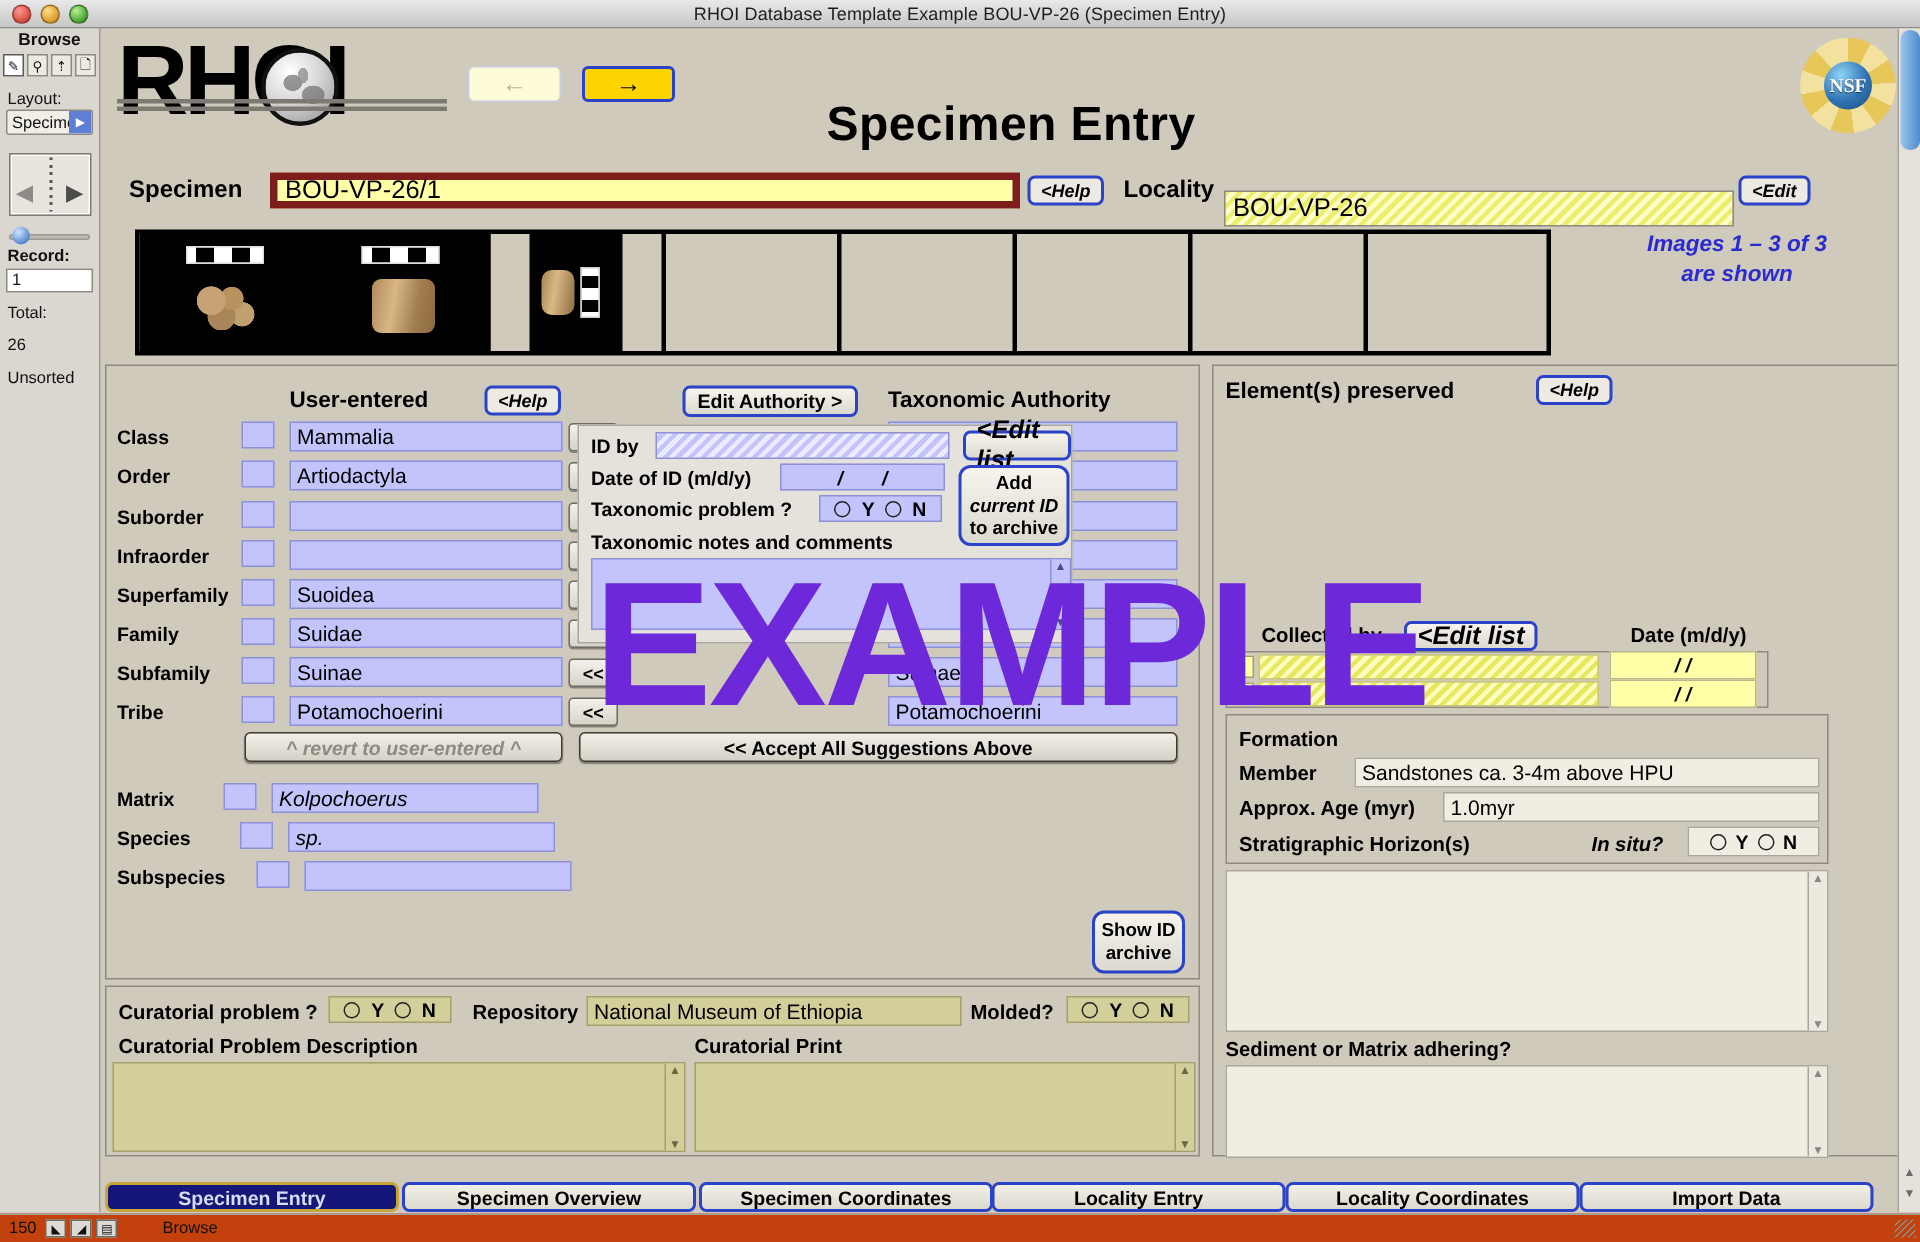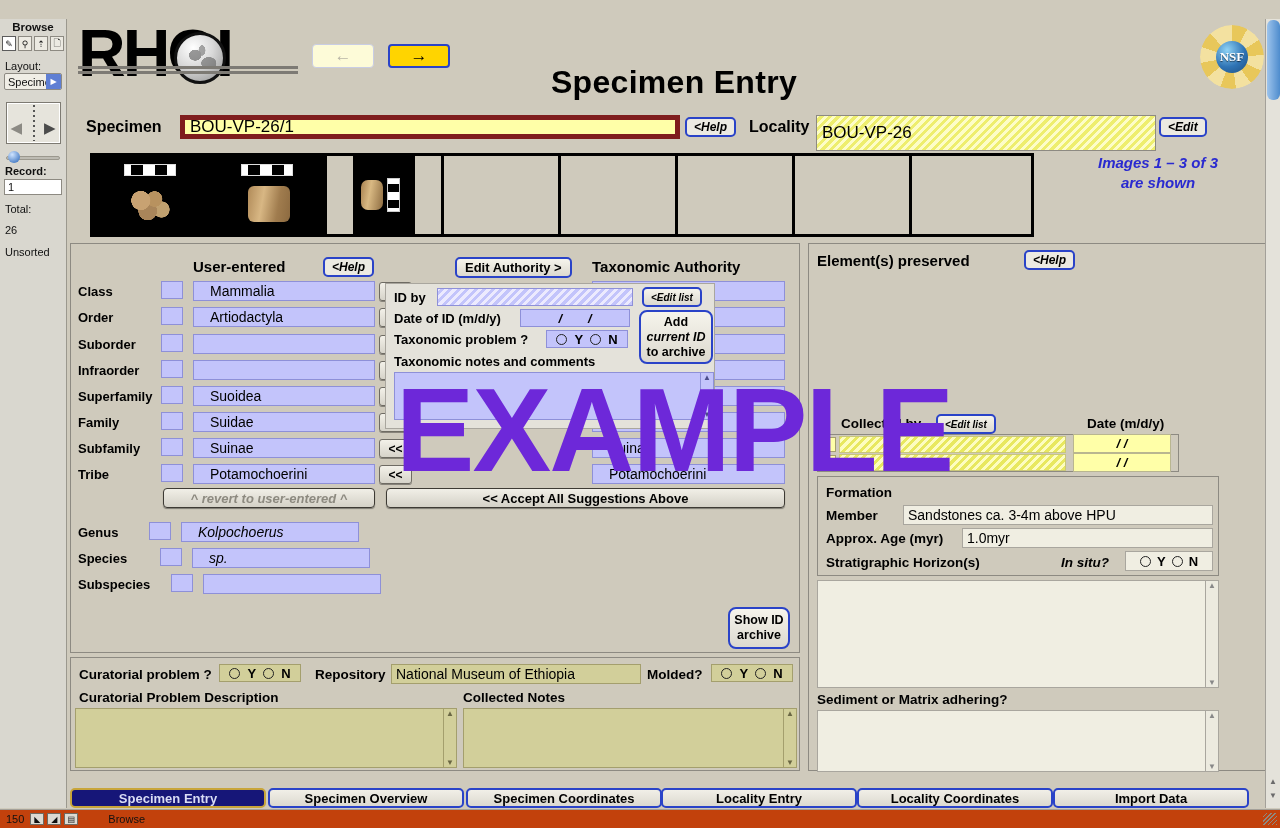--- a/index.html
+++ b/index.html
@@ -144,21 +144,21 @@
     display:flex; align-items:center;
   }
   .helpbtn {
     height:20px; padding:0 7px; background:#eceae2; border:2px solid #2a43c8;
     border-radius:5px; font-size:12px; font-weight:bold; font-style:italic;
     display:inline-flex; align-items:center; justify-content:center; color:#000;
   }
   .spec-help { position:absolute; left:617px; top:2px; }
   .loc-label { position:absolute; left:681px; top:3px; }
   .loc-input {
-    position:absolute; left:748px; top:0; width:340px; height:36px;
+    position:absolute; left:748px; top:12px; width:340px; height:24px;
     background:repeating-linear-gradient(-45deg,#eeee6e 0 3px,#fdfdc8 3px 6px);
     border:1px solid #8d8a82; font-size:17px; padding:1px 5px; display:flex; align-items:center;
   }
   .loc-edit { position:absolute; left:1091px; top:2px; }
 
   
   .thumbstrip {
     position:absolute; left:22px; top:134px; width:944px; height:84px;
     border:3px solid #000; background:#cfcabc; display:flex;
   }
@@ -208,21 +208,21 @@
 
   
   .tx-col-head { position:absolute; }
   .tx-lbl { position:absolute; font-size:13px; font-weight:bold; color:#000; }
   .chk {
     position:absolute; width:22px; height:18px; background:#c3c4fb;
     border:1px solid #8e90d8;
   }
   .tfield {
     position:absolute; height:20px; background:#c3c4fb; border:1px solid #8e90d8;
-    font-size:14px; padding:0 16px; display:flex; align-items:center; color:#000;
+    font-size:14px; padding:0 4px; display:flex; align-items:center; color:#000;
     overflow:hidden; white-space:nowrap;
   }
   .tfield.italic { font-style:italic; }
   .ltbtn {
     position:absolute; height:19px; width:33px; background:linear-gradient(#f3f1e9,#d6d3c9);
     border:1px solid #6e6b63; border-radius:3px; font-size:12px; font-weight:bold;
     display:flex; align-items:center; justify-content:center;
     box-shadow:0 1px 0 rgba(0,0,0,.35);
   }
   .autoenter {
@@ -259,21 +259,21 @@
   }
   .ynbox {
     position:absolute; height:18px; background:#c3c4fb; border:1px solid #8e90d8;
     display:flex; align-items:center; justify-content:center; gap:7px;
     font-size:13px; font-weight:bold; padding:0 6px;
   }
   .ynbox.olive { background:#d2cf9a; border-color:#a49f6d; }
   .radio { width:11px; height:11px; border:1.5px solid #222; border-radius:50%; display:inline-block; }
   .editlist {
     position:absolute; height:20px; padding:0 7px; background:linear-gradient(#f6f4ec,#dcd9cf);
-    border:2px solid #2a43c8; border-radius:5px; font-size:10px; font-weight:bold; font-style:italic;
+    border:2px solid #2a43c8; border-radius:5px; font-size:17px; font-weight:bold; font-style:italic;
     display:flex; align-items:center; justify-content:center;
   }
   .addbtn {
     position:absolute; background:linear-gradient(#f6f4ec,#dcd9cf);
     border:2px solid #2a43c8; border-radius:8px; font-size:12.5px; font-weight:bold;
     display:flex; flex-direction:column; align-items:center; justify-content:center;
     line-height:15px; text-align:center;
   }
   .notesarea {
     position:absolute; background:#c3c4fb; border:1px solid #8e90d8;
@@ -351,20 +351,28 @@
     position:absolute; left:0; right:0; top:352px; text-align:center;
     font-size:118px; font-weight:bold; color:#6d28d9; letter-spacing:-2px;
     line-height:118px; pointer-events:none; font-family:"Liberation Sans", sans-serif;
   }
 </style>
 </head>
 <body>
 
 <div id="window">
 
+  <div id="titlebar">
+    <div class="traffic">
+      <div class="tl red"></div>
+      <div class="tl yellow"></div>
+      <div class="tl green"></div>
+    </div>
+    <div class="title">RHOI Database Template Example BOU-VP-26 (Specimen Entry)</div>
+  </div>
 
   <div id="leftbar">
     <div class="browse-title">Browse</div>
     <div class="modebar">
       <div class="mb sel">✎</div>
       <div class="mb">⚲</div>
       <div class="mb">⇡</div>
       <div class="mb">🗋</div>
     </div>
     <div class="lbl layout-lbl">Layout:</div>
@@ -493,21 +501,21 @@
 
       <div class="tx-lbl" style="left:7px; top:223px;">Tribe</div>
       <div class="chk" style="left:90px; top:220px;"></div>
       <div class="tfield" style="left:122px; top:220px; width:182px;">Potamochoerini</div>
       <div class="ltbtn" style="left:308px; top:221px;">&lt;&lt;</div>
       <div class="tfield" style="left:521px; top:220px; width:193px;">Potamochoerini</div>
 
       <div class="widebtn muted" style="left:92px; top:244px; width:212px;">^ revert to user-entered ^</div>
       <div class="widebtn" style="left:315px; top:244px; width:399px;">&lt;&lt; Accept All Suggestions Above</div>
 
-      <div class="tx-lbl" style="left:7px; top:281px;">Genus</div>
+      <div class="tx-lbl" style="left:7px; top:281px;">Matrix</div>
       <div class="chk" style="left:78px; top:278px;"></div>
       <div class="tfield italic" style="left:110px; top:278px; width:178px;">Kolpochoerus</div>
 
       <div class="tx-lbl" style="left:7px; top:307px;">Species</div>
       <div class="chk" style="left:89px; top:304px;"></div>
       <div class="tfield italic" style="left:121px; top:304px; width:178px;">sp.</div>
 
       <div class="tx-lbl" style="left:7px; top:333px;">Subspecies</div>
       <div class="chk" style="left:100px; top:330px;"></div>
       <div class="tfield italic" style="left:132px; top:330px; width:178px;"></div>
@@ -610,21 +618,21 @@
       <div class="olivefield" style="left:320px; top:6px; width:250px;">National Museum of Ethiopia</div>
       <div class="flabel" style="left:576px; top:9px;">Molded?</div>
       <div class="ynbox olive" style="left:640px; top:6px; width:82px;">
         <span class="radio"></span>
           <span>Y</span>
         <span class="radio"></span>
           <span>N</span>
       </div>
 
       <div class="flabel" style="left:8px; top:32px;">Curatorial Problem Description</div>
-      <div class="flabel" style="left:392px; top:32px;">Collected Notes</div>
+      <div class="flabel" style="left:392px; top:32px;">Curatorial Print</div>
       <div class="olivearea" style="left:4px; top:50px; width:382px; height:60px;">
         <div class="sbar olive">
             <span>▲</span>
             <span>▼</span>
           </div>
       </div>
       <div class="olivearea" style="left:392px; top:50px; width:334px; height:60px;">
         <div class="sbar olive">
             <span>▲</span>
             <span>▼</span>

